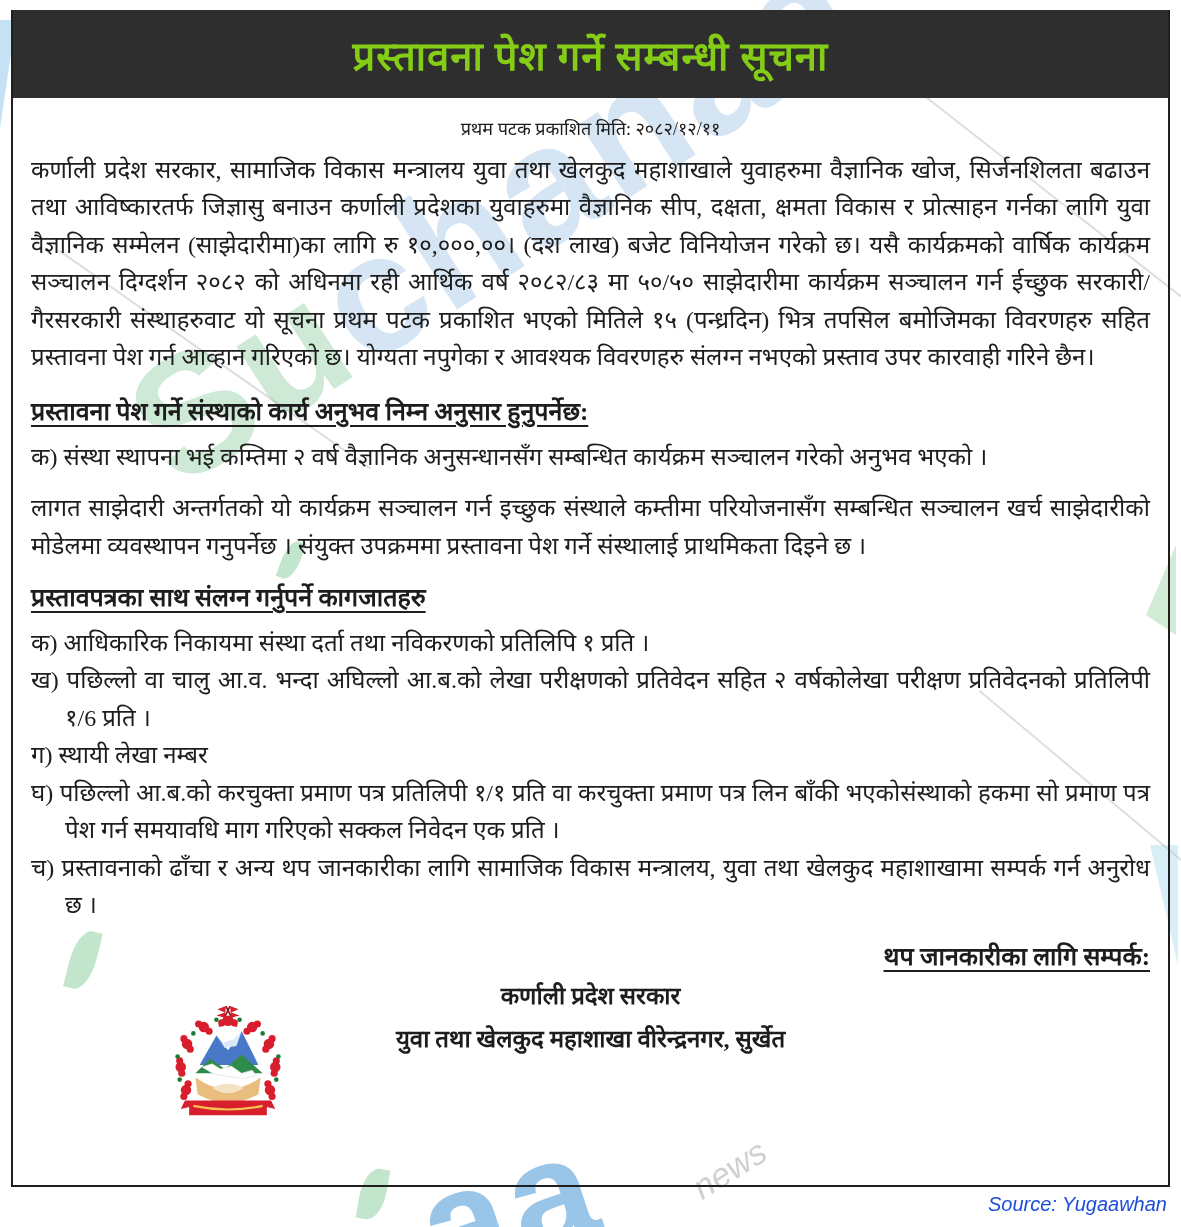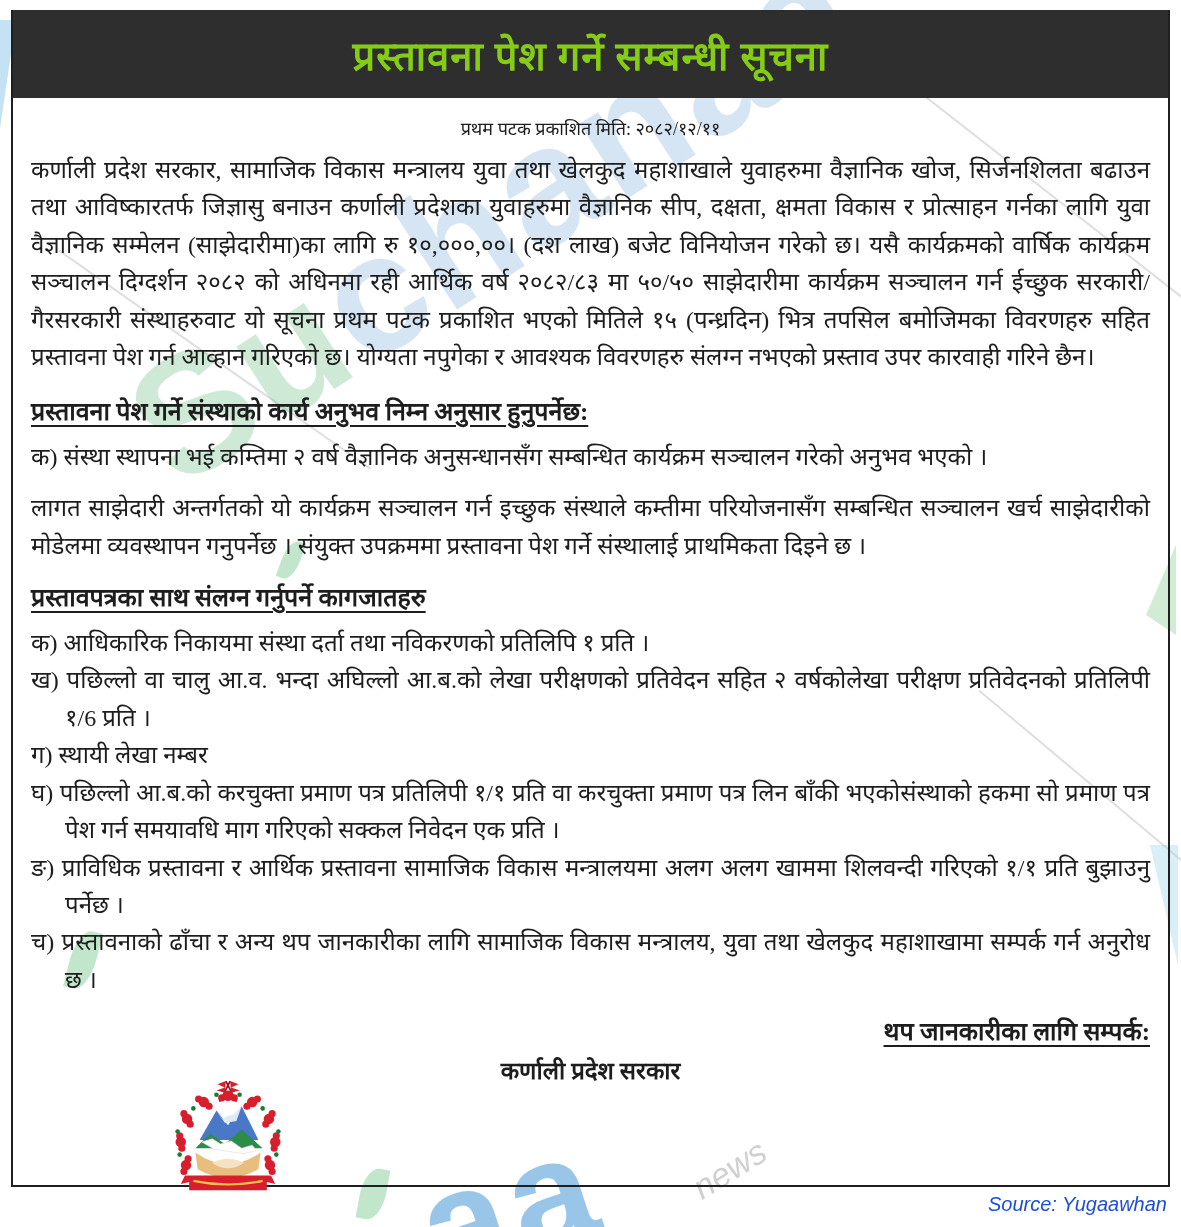--- a/index.html
+++ b/index.html
@@ -126,21 +126,20 @@
 
       <div class="sec-heading">प्रस्तावना पेश गर्ने संस्थाको कार्य अनुभव निम्न अनुसार हुनुपर्नेछ:</div>
       <div class="item">क) संस्था स्थापना भई कम्तिमा २ वर्ष वैज्ञानिक अनुसन्धानसँग  सम्बन्धित कार्यक्रम सञ्चालन गरेको अनुभव भएको ।</div>
       <div class="para note">लागत साझेदारी अन्तर्गतको यो कार्यक्रम सञ्चालन गर्न इच्छुक संस्थाले कम्तीमा परियोजनासँग सम्बन्धित सञ्चालन खर्च साझेदारीको मोडेलमा व्यवस्थापन गनुपर्नेछ । संयुक्त उपक्रममा प्रस्तावना पेश गर्ने संस्थालाई प्राथमिकता दिइने छ ।</div>
 
       <div class="sec-heading">प्रस्तावपत्रका साथ संलग्न गर्नुपर्ने कागजातहरु</div>
       <div class="item">क) आधिकारिक निकायमा संस्था दर्ता तथा नविकरणको प्रतिलिपि १ प्रति ।</div>
       <div class="item">ख) पछिल्लो वा चालु आ.व. भन्दा अघिल्लो आ.ब.को लेखा परीक्षणको प्रतिवेदन सहित २ वर्षकोलेखा परीक्षण प्रतिवेदनको प्रतिलिपी १/6 प्रति ।</div>
       <div class="item">ग) स्थायी लेखा नम्बर</div>
       <div class="item">घ) पछिल्लो आ.ब.को करचुक्ता प्रमाण पत्र प्रतिलिपी १/१ प्रति वा करचुक्ता प्रमाण पत्र लिन बाँकी भएकोसंस्थाको हकमा सो प्रमाण पत्र पेश गर्न समयावधि माग गरिएको सक्कल निवेदन एक प्रति ।</div>
-      <div class="item">ङ) प्राविधिक प्रस्तावना र आर्थिक प्रस्तावना सामाजिक विकास मन्त्रालयमा अलग अलग खाममा शिलवन्दी गरिएको १/१ प्रति बुझाउनु पर्नेछ ।</div>
       <div class="item">च) प्रस्तावनाको ढाँचा र अन्य थप जानकारीका लागि सामाजिक विकास मन्त्रालय, युवा तथा खेलकुद महाशाखामा सम्पर्क गर्न अनुरोध छ ।</div>
 
       <div class="contact-heading">थप जानकारीका लागि सम्पर्क:</div>
 
       <div class="footer-block">
 
         <svg class="emblem" viewBox="0 0 110 120">
 
           <line x1="47" y1="22" x2="57" y2="2" stroke="#8a1520" stroke-width="1.6"></line>
           <line x1="63" y1="22" x2="53" y2="2" stroke="#8a1520" stroke-width="1.6"></line>
@@ -221,20 +220,21 @@
           <path d="M30 60 L40 57 L48 62 L58 59 L68 66 L78 63 L82 68 L70 71 L55 69 L42 67 Z" fill="#ffffff" stroke="#dddddd" stroke-width="0.6"></path>
 
           <path d="M24 70 Q55 92 86 70 L84 86 Q55 102 26 86 Z" fill="#e9bd7d"></path>
           <path d="M40 80 Q55 72 70 80 Q55 90 40 80Z" fill="#f4e2c4"></path>
 
           <path d="M14 92 L96 92 L100 100 L92 98 L92 106 L18 106 L18 98 L10 100 Z" fill="#d81e2c"></path>
           <path d="M22 97 Q55 104 88 97" stroke="#f2c14e" stroke-width="2" fill="none"></path>
         </svg>
 
         <div class="gov">कर्णाली प्रदेश सरकार</div>
+        <div class="division">युवा तथा खेलकुद महाशाखा वीरेन्द्रनगर, सुर्खेत</div>
 
       </div>
 
     </div>
   </div>
 
   <div class="source">Source: Yugaawhan</div>
 
 </div>
 

